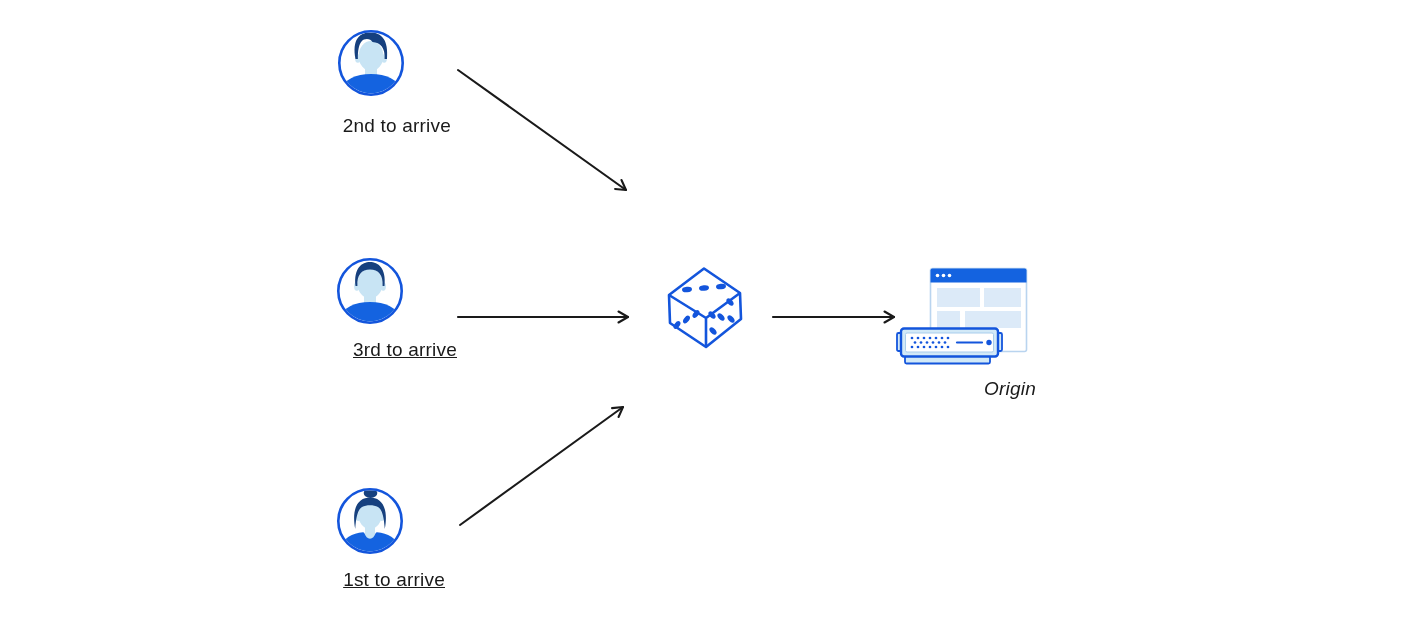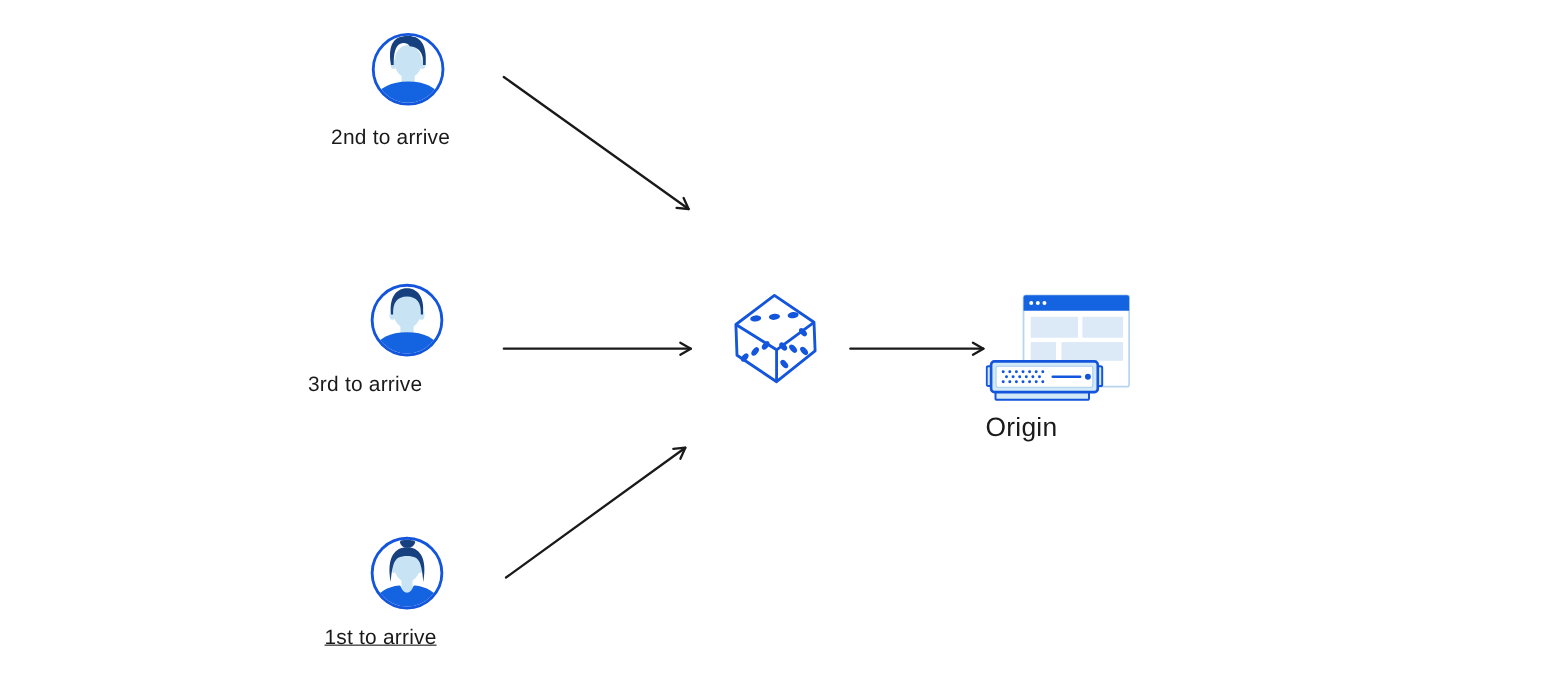--- a/index.html
+++ b/index.html
@@ -4,25 +4,25 @@
 <style>
   html,body{margin:0;padding:0;background:#fff;}
   .canvas{
     position:relative;width:1405px;height:633px;overflow:hidden;
     background:var(--background,#fff);
     font-family:"Liberation Sans", sans-serif;
   }
   .abs{position:absolute;}
   .arrows{position:absolute;left:0;top:0;}
   .node-label{
-    position:absolute;text-align:left;
+    position:absolute;text-align:right;
     font-size:19px;line-height:22px;color:var(--text-black,#1a1a1a);
     letter-spacing:.2px;
   }
-  .origin-label{font-size:24px;}
+  .origin-label{font-size:19px;font-style:italic;}
   
   .f-white{fill:#fff}
   .f-none{fill:none}
   .f-skin{fill:var(--skin-blue)}
   .f-navy{fill:var(--navy-hair)}
   .f-shirt{fill:var(--bright-blue)}
   .f-blue{fill:var(--primary-blue)}
   .f-pale{fill:var(--pale-block)}
   .f-srv{fill:var(--server-pale)}
   .s-blue{stroke:var(--primary-blue)}
@@ -84,21 +84,21 @@
         <rect x="29" y="33" width="12" height="16" rx="2" class="f-skin"></rect>
         <path d="M1,70 C4,55 15,46 35,46 C55,46 66,55 69,70 Z" class="f-shirt"></path>
         <ellipse cx="21.8" cy="30.5" rx="2.7" ry="4.2" class="f-skin"></ellipse>
         <ellipse cx="48.2" cy="30.5" rx="2.7" ry="4.2" class="f-skin"></ellipse>
         <ellipse cx="35" cy="27.5" rx="12.6" ry="15" class="f-skin"></ellipse>
         <path d="M20.5,30 C18.5,12 27,6 35,6 C43,6 51.5,12 49.5,30 L47.6,30
                  C48.2,19 43.5,13.5 35,13.5 C26.5,13.5 21.8,19 22.4,30 Z" class="f-navy"></path>
       </g>
     </svg>
   </div>
-  <div class="node-label" style="left:280px;top:339px;width:150px;">3rd to arrive</div>
+  <div class="node-label" style="left:307px;top:339px;width:150px;text-decoration:underline;">3rd to arrive</div>
 
   <div class="abs" style="left:335px;top:486px;">
     <svg width="70" height="70" viewBox="0 0 70 70">
       <defs>
           <clipPath id="clipC">
             <circle cx="35" cy="35" r="30.4"></circle>
           </clipPath>
         </defs>
       <circle cx="35" cy="35" r="31.7" class="f-white s-blue" stroke-width="2.6"></circle>
       <g clip-path="url(#clipC)">

